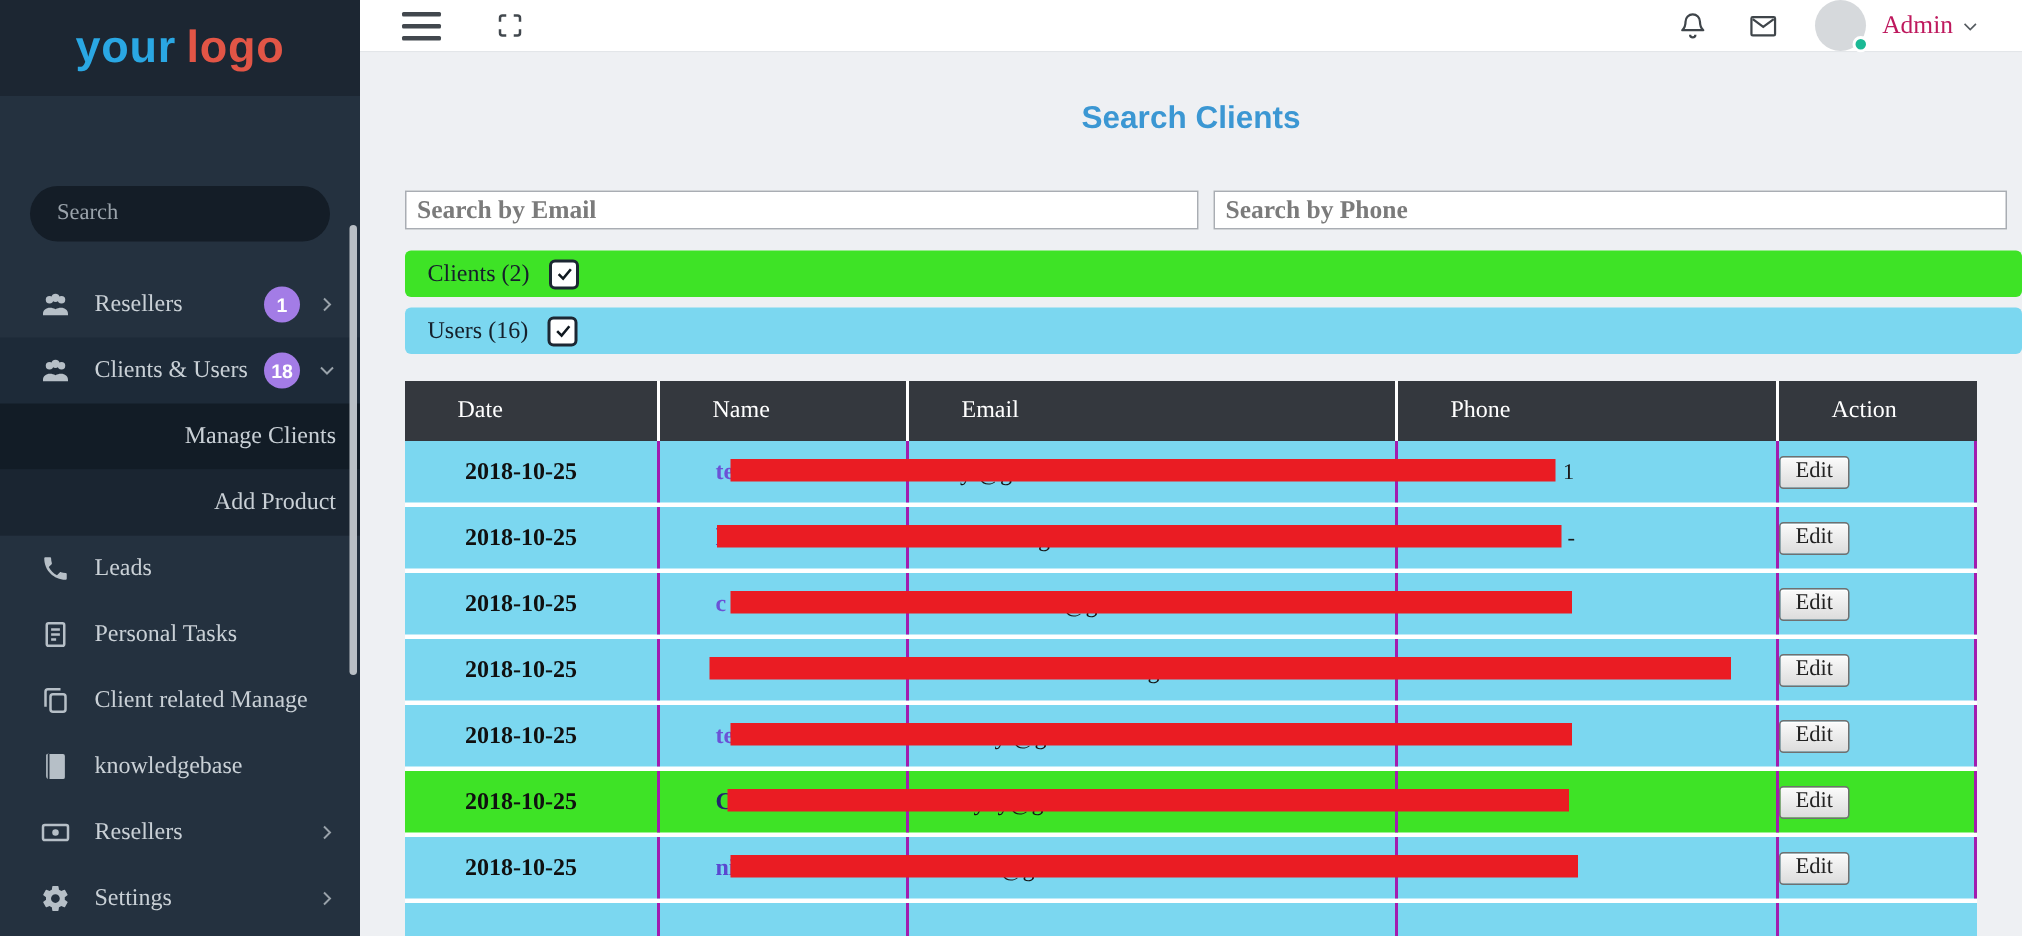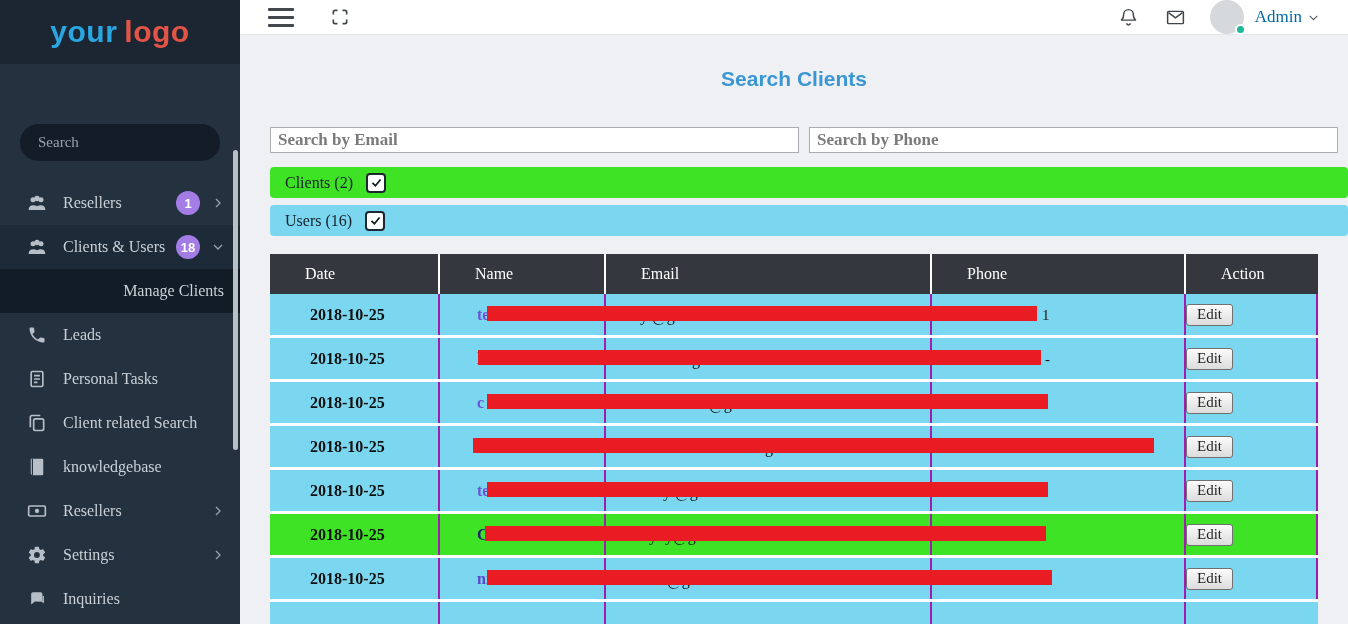--- a/index.html
+++ b/index.html
@@ -39,21 +39,21 @@
   .hamburger span { width:26px; height:3px; background:#42484e; border-radius:1px; }
   .fs-icon { margin-left:36px; color:#42484e; display:flex; cursor:pointer; }
   .topbar-right { margin-left:auto; display:flex; align-items:center; }
   .tb-icon { color:#3f454a; display:flex; cursor:pointer; }
   .tb-icon svg { width:21px; height:21px; }
   .envelope { margin-left:26px; }
   .avatar-wrap { position:relative; margin-left:24px; cursor:pointer; }
   .avatar { width:34px; height:34px; border-radius:50%; background:#d6d9dc; }
   .status-dot { position:absolute; right:-2px; bottom:-1px; width:11px; height:11px; border-radius:50%;
     background:var(--status-green); border:2px solid #fff; }
-  .admin-label { margin-left:11px; font-size:17px; color:#0369a1; cursor:pointer; }
+  .admin-label { margin-left:11px; font-size:17px; color:#be185d; cursor:pointer; }
   .admin-caret { margin-left:5px; color:#555b60; display:flex; cursor:pointer; }
   .admin-caret svg { width:13px; height:13px; }
 
   
   .content { flex:1; background:var(--main-bg); position:relative; }
   .page-title { margin-top:32px; text-align:center; font-family:"Liberation Sans", sans-serif; font-weight:bold;
     font-size:21px; color:var(--title-blue); }
   .search-row { display:flex; margin:36px 10px 0 30px; gap:10px; }
   .search-row input { flex:1; height:26px; border:1px solid #a9adb3; background:#fff; padding:0 7px;
     font:bold 17px "Liberation Serif", serif; color:#444; outline:none; }
@@ -131,20 +131,23 @@
         <span class="badge">18</span>
         <span class="chev">
           <svg viewBox="0 0 24 24" fill="none" stroke="currentColor" stroke-width="2.6">
               <polyline points="4 8 12 16 20 8"></polyline>
             </svg>
         </span>
       </div>
       <div class="nav-item nav-sub active">
         <span class="nav-label">Manage Clients</span>
       </div>
+      <div class="nav-item nav-sub">
+        <span class="nav-label">Add Product</span>
+      </div>
     </div>
 
     <div class="nav-item">
       <span class="nav-icon">
         <svg viewBox="0 0 24 24" fill="currentColor">
             <path d="M6.6 10.8c1.5 2.9 3.7 5.1 6.6 6.6l2.2-2.2c.3-.3.7-.4 1-.2 1.1.4 2.3.6 3.6.6.6 0 1 .4 1 1V20c0 .6-.4 1-1 1C10.6 21 3 13.4 3 4c0-.6.4-1 1-1h3.5c.6 0 1 .4 1 1 0 1.3.2 2.5.6 3.6.1.3 0 .7-.2 1l-2.3 2.2z"></path>
           </svg>
       </span>
       <span class="nav-label">Leads</span>
     </div>
@@ -159,21 +162,21 @@
       <span class="nav-label">Personal Tasks</span>
     </div>
 
     <div class="nav-item">
       <span class="nav-icon">
         <svg viewBox="0 0 24 24" fill="none" stroke="currentColor" stroke-width="2">
             <rect x="8" y="7" width="12" height="14" rx="2"></rect>
             <path d="M16 3H6a2 2 0 0 0-2 2v12"></path>
           </svg>
       </span>
-      <span class="nav-label">Client related Search</span>
+      <span class="nav-label">Client related Manage</span>
     </div>
 
     <div class="nav-item">
       <span class="nav-icon">
         <svg viewBox="0 0 24 24" fill="currentColor">
             <path d="M7 2h11a1.5 1.5 0 0 1 1.5 1.5v17A1.5 1.5 0 0 1 18 22H7a2.5 2.5 0 0 1-2.5-2.5v-17A2.5 2.5 0 0 1 7 2z"></path>
             <path d="M6.5 2v20" stroke="#24313f" stroke-width="1.4"></path>
           </svg>
       </span>
       <span class="nav-label">knowledgebase</span>

